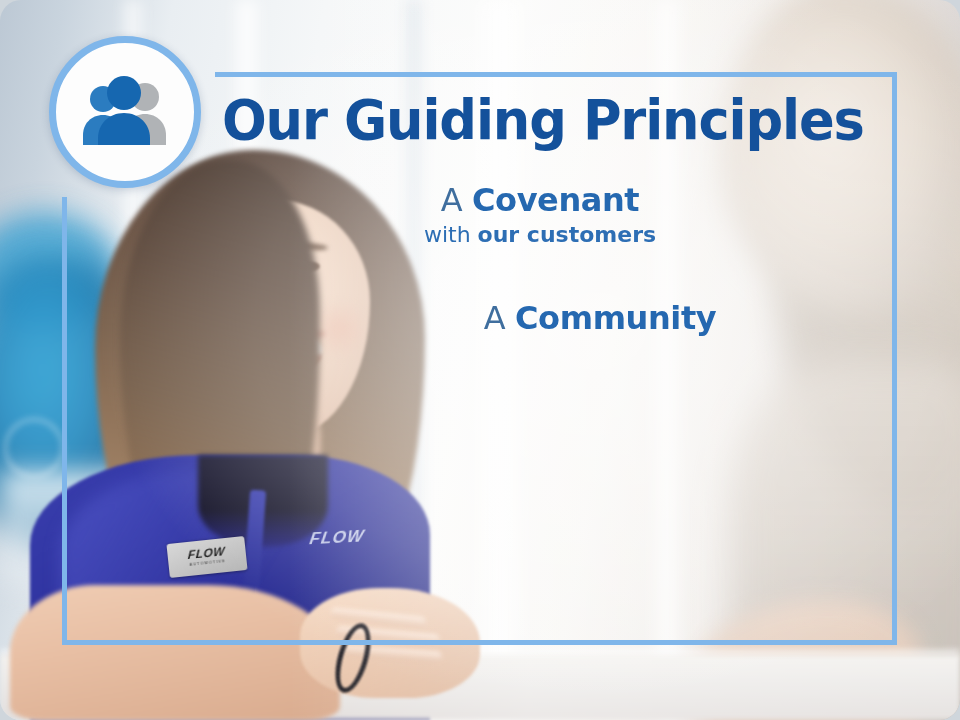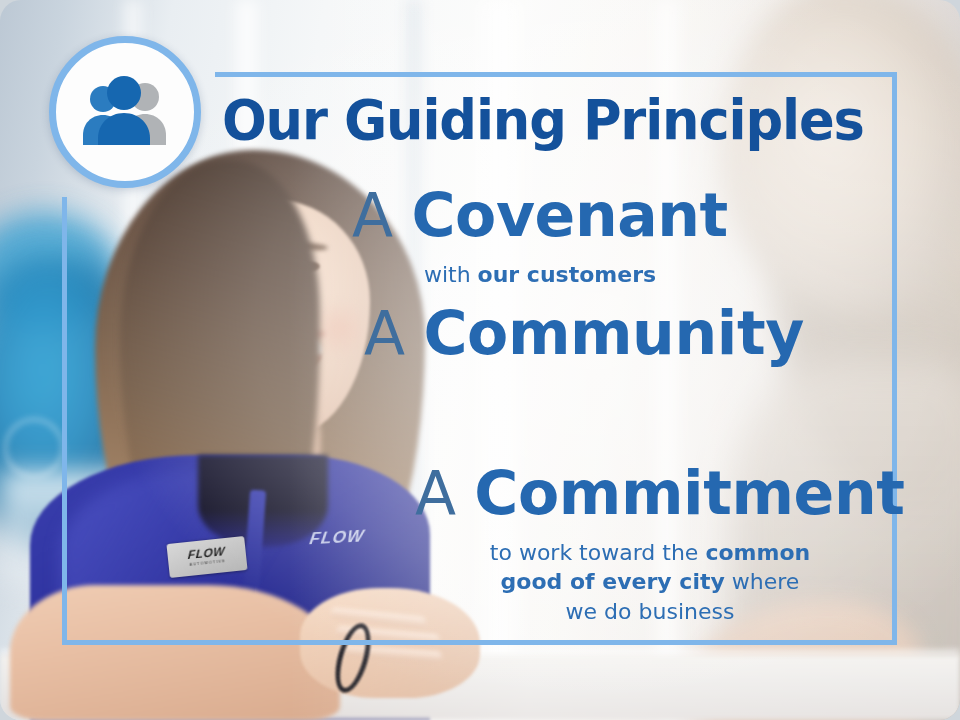--- a/index.html
+++ b/index.html
@@ -209,33 +209,33 @@
   .title{
     position:absolute;left:222px;top:92px;
     font-family:"DejaVu Sans","Liberation Sans",sans-serif;
     font-weight:bold;font-size:56px;line-height:1;letter-spacing:-1.2px;
     color:#14519b;white-space:nowrap;
     transform:scaleX(.94);transform-origin:left center;
   }
   .block{position:absolute;text-align:center;color:#2a6cb5;}
   .headline{
     font-family:"DejaVu Sans","Liberation Sans",sans-serif;
-    font-size:60px;line-height:1.06;white-space:nowrap;letter-spacing:-.4px;
+    font-size:32px;line-height:1.06;white-space:nowrap;letter-spacing:-.4px;
   }
   .headline .art{font-weight:normal;color:#3f6e9e;}
   .headline .key{font-weight:bold;color:#2568b0;}
   .sub{
     font-family:"DejaVu Sans","Liberation Sans",sans-serif;
-    font-size:22px;line-height:1.34;color:#2d6eb4;white-space:nowrap;margin-top:12px;
+    font-size:22px;line-height:1.34;color:#2d6eb4;white-space:nowrap;margin-top:2px;
   }
   .sub b{font-weight:bold;}
   .sub .ln{display:block;}
 
   .b-covenant{left:330px;top:184px;width:420px;}
-  .b-community{left:364px;top:302px;width:440px;}
+  .b-community{left:380px;top:302px;width:440px;}
   .b-commitment{left:415px;top:462px;width:470px;}
 </style>
 </head>
 <body>
 
 <div class="stage">
 
   <div class="photo">
     <div class="bg-base"></div>
     <div class="mullion m1"></div>
@@ -324,31 +324,14 @@
     </div>
   </div>
 
   <div class="block b-community">
     <div class="headline">
       <span class="art">A</span>
       <span class="key">Community</span>
     </div>
   </div>
 
-  <div class="block b-commitment">
-    <div class="headline">
-      <span class="art">A</span>
-      <span class="key">Commitment</span>
-    </div>
-    <div class="sub">
-      <span class="ln">
-        <span>to work toward the </span><b>common</b>
-      </span>
-      <span class="ln">
-        <b>good of every city</b><span> where</span>
-      </span>
-      <span class="ln">
-        <span>we do business</span>
-      </span>
-    </div>
-  </div>
 
 </div>
 
 </body></html>

